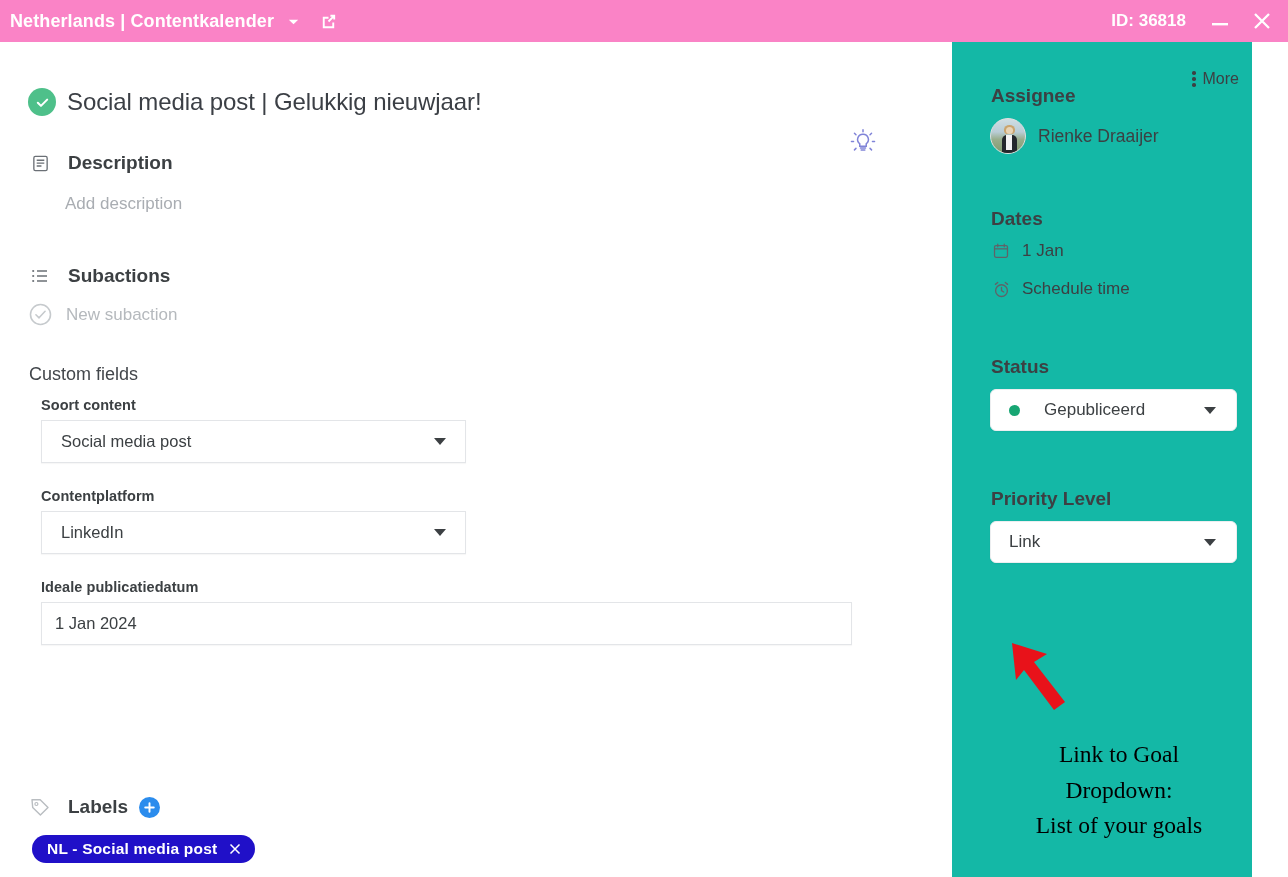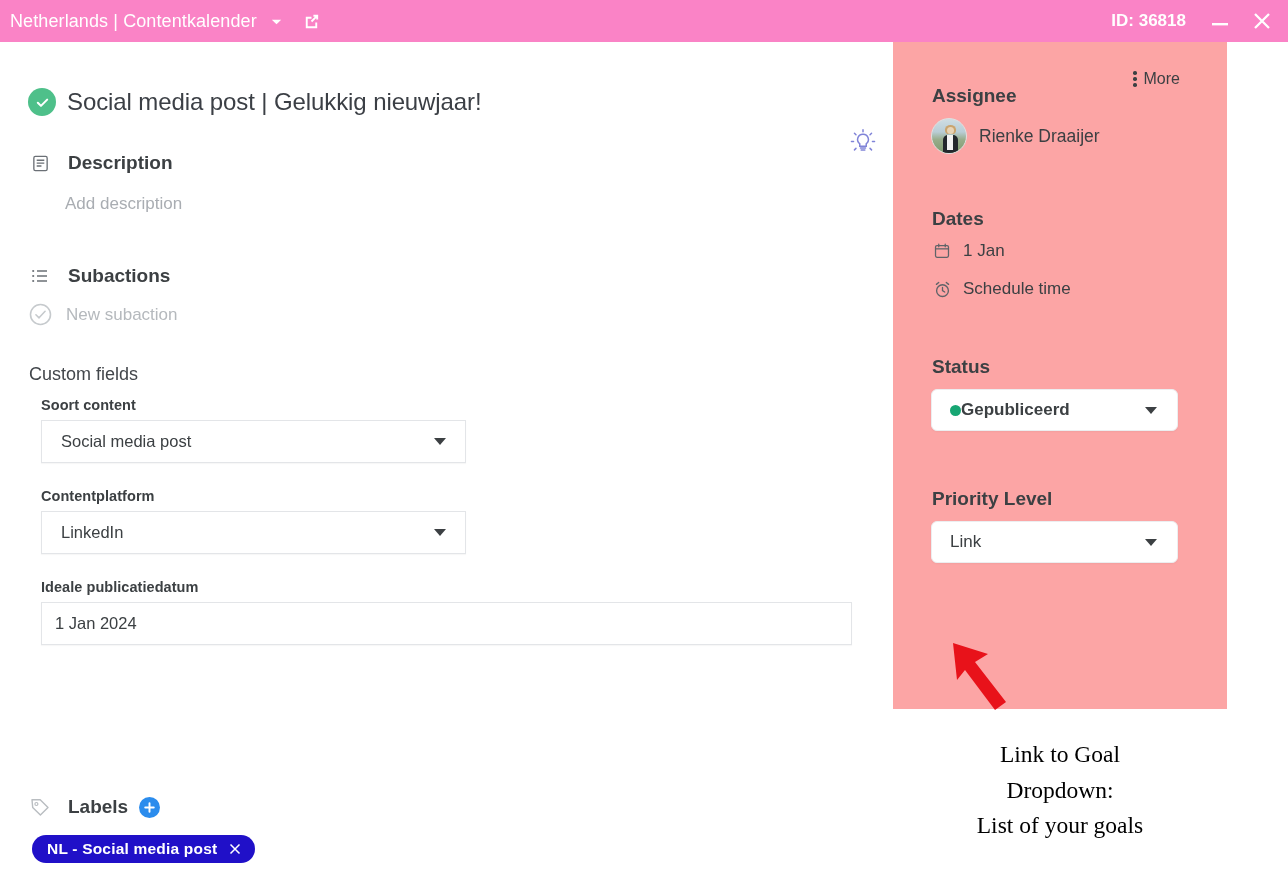--- a/index.html
+++ b/index.html
@@ -12,21 +12,21 @@
   .window { position: relative; width: 1288px; height: 877px; background:#fff; }
 
   
   .titlebar {
     position: absolute; top: 0; left: 0; width: 1288px; height: 42px;
     background: #fa83c6;
     display: flex; align-items: center;
     padding: 0 10px 0 10px;
   }
   .tb-title {
-    color: #ffffff; font-size: 18px; font-weight: normal;
+    color: #ffffff; font-size: 18px; font-weight: bold;
     letter-spacing: .1px; white-space: nowrap;
   }
   .tb-caret { margin-left: 12px; display:flex; align-items:center; }
   .tb-extlink { margin-left: 18px; display:flex; align-items:center; }
   .tb-spacer { flex: 1 1 auto; }
   .tb-id { color:#ffffff; font-size:17px; font-weight:bold; margin-right: 22px; }
   .tb-min { color:#ffffff; margin-right: 18px; display:flex; align-items:center; }
   .tb-close { color:#ffffff; display:flex; align-items:center; margin-right:4px; }
   .icon-btn { cursor: default; }
 
@@ -122,22 +122,22 @@
   .label-pill {
     position: absolute; top: 793px; left: 32px; height: 28px;
     background: #2010c8; border-radius: 16px; color: #fff;
     display: flex; align-items: center; padding: 0 13px 0 15px;
     font-size: 15.5px; font-weight: bold; letter-spacing: .2px;
   }
   .label-pill .pill-x { margin-left: 11px; display:flex; align-items:center; }
 
   
   .sidebar {
-    position: absolute; top: 0; left: 893px; width: 334px; height: 667px;
-    background: #fca5a5;
+    position: absolute; top: 0; left: 952px; width: 334px; height: 835px;
+    background: #14b8a6;
   }
   .sidebar-pad { position: absolute; top: 0; left: 1252px; width: 36px; height: 835px; background:#ffffff; }
 
   .more-btn {
     position: absolute; top: 28px; left: 240px;
     display: flex; align-items: center; color: #3c4043; font-size: 16px;
   }
   .dots-v { display:flex; flex-direction:column; align-items:center; margin-right: 7px; }
   .dots-v i { width: 3.5px; height: 3.5px; border-radius: 50%; background:#3c4043; display:block; margin: 1.2px 0; }
 
@@ -177,21 +177,21 @@
     position: absolute; left: 38px; width: 247px; height: 42px;
     background: #ffffff; border: 1px solid #eceef0; border-radius: 6px;
     display: flex; align-items: center; justify-content: space-between;
     padding: 0 15px 0 18px; font-size: 17px; color: #3c4043;
     box-shadow: 0 1px 2px rgba(0,0,0,0.04);
   }
   .sel-status { top: 347px; }
   .sel-prio { top: 479px; }
   .status-left { display:flex; align-items:center; }
   .status-dot { width: 11px; height: 11px; border-radius: 50%; background:#17a673; flex:0 0 auto; }
-  .status-left .sl-txt { margin-left: 0; font-weight: bold; }
+  .status-left .sl-txt { margin-left: 24px; }
 
   
   .anno-arrow { position: absolute; top: 598px; left: 55px; }
   .anno-text {
     position: absolute; top: 695px; left: 0px; width: 334px;
     text-align: center; font-size: 23.5px; color: #000; line-height: 1.52;
     font-family: Liberation Serif, serif;
   }
 </style>
 </head>

